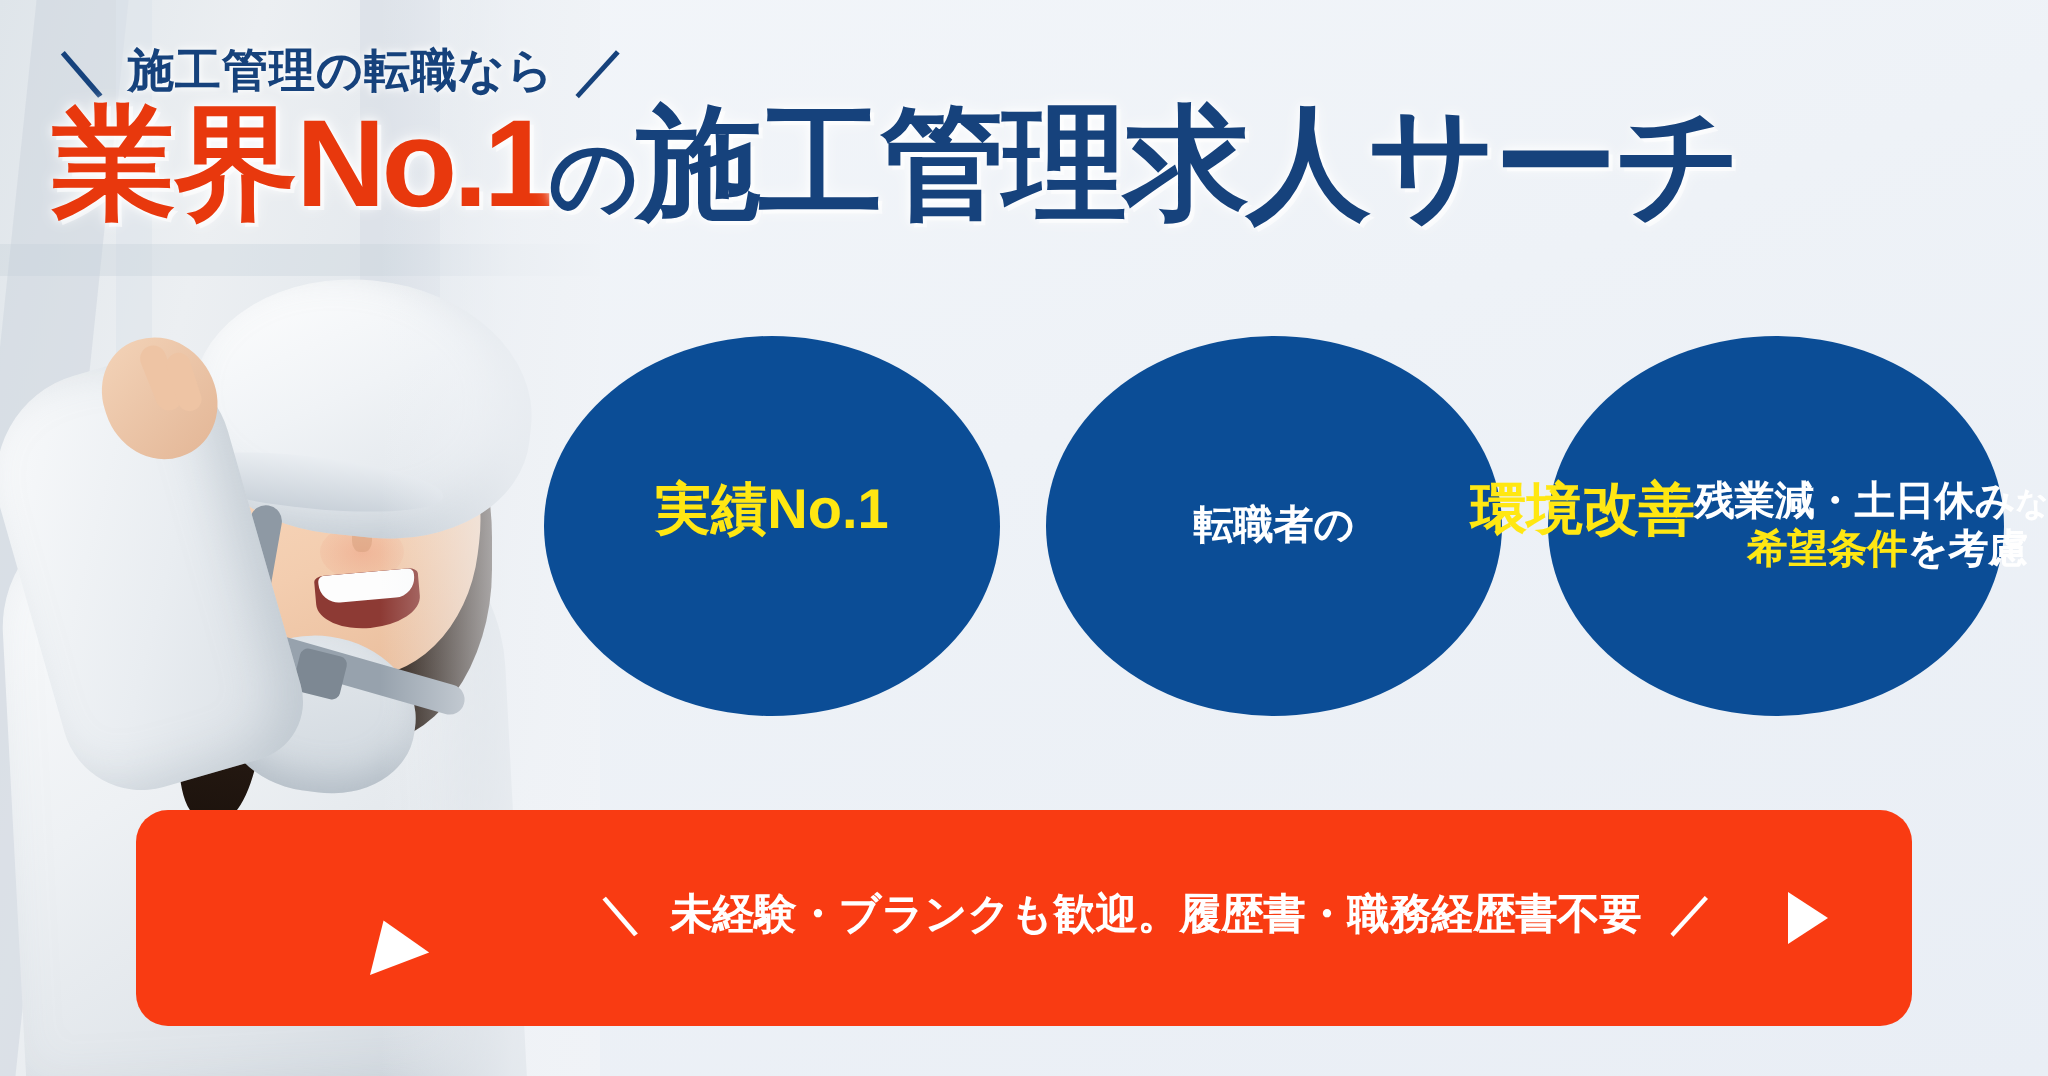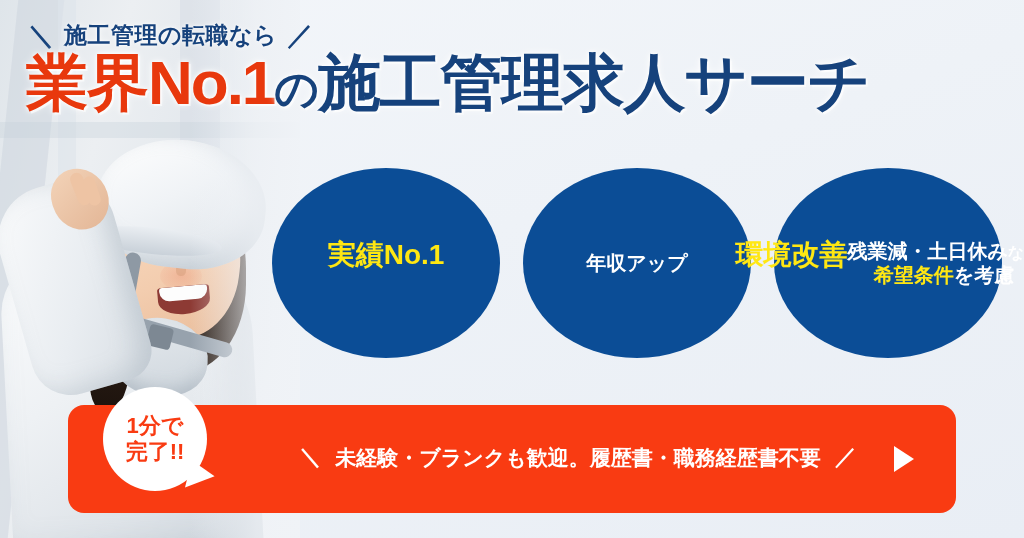--- a/index.html
+++ b/index.html
@@ -410,39 +410,35 @@
   </div>
 
   <div class="circles">
 
     <div class="circle">
       <div class="circle-title">実績No.1</div>
     </div>
 
     <div class="circle">
       <div class="circle-body">
-        <div class="row">年収アップ</div>
+        <div class="row">転職者の</div>
       </div>
     </div>
 
     <div class="circle">
       <div class="circle-title">環境改善</div>
       <div class="circle-body">
         <div class="row"><span>残業減・土日休み</span><span class="sm">など</span></div>
         <div class="row"><span class="hi">希望条件</span><span>を考慮</span></div>
       </div>
     </div>
 
   </div>
 
   <div class="cta">
-    <div class="bubble">
-      <span>1分で</span>
-      <span>完了!!</span>
-    </div>
     <div class="bubble-tail"></div>
 
     <div class="cta-text">
       <div class="cta-sub">
         <span class="cta-sub-slash">＼</span>
         <span>未経験・ブランクも歓迎。履歴書・職務経歴書不要</span>
         <span class="cta-sub-slash">／</span>
       </div>
     </div>
 

